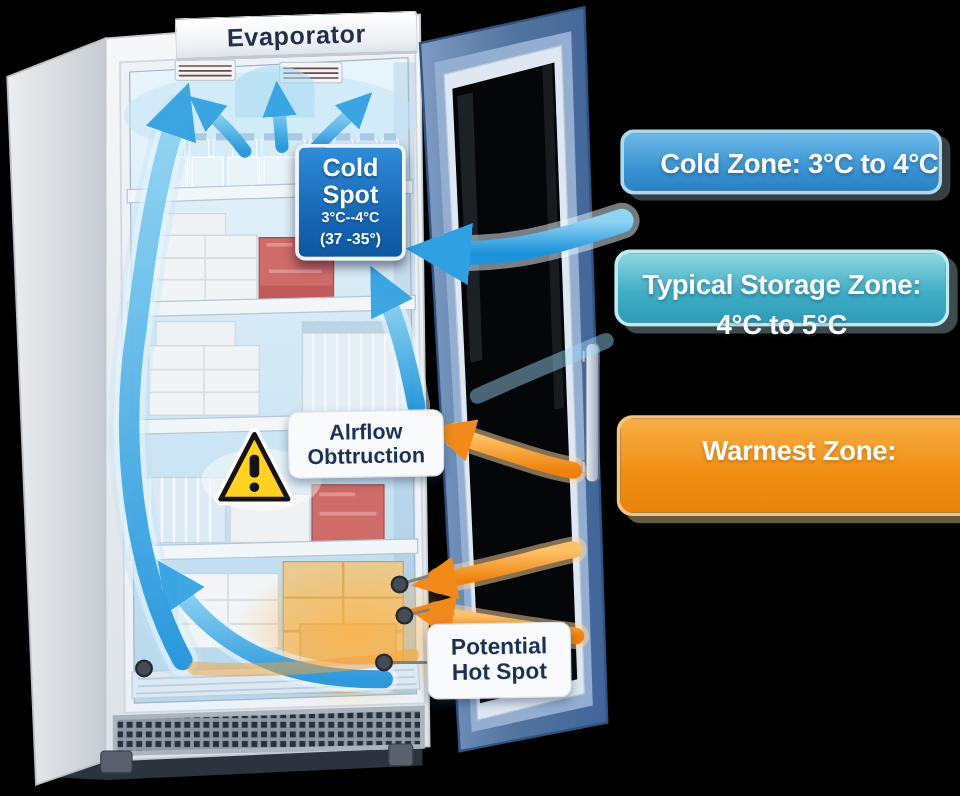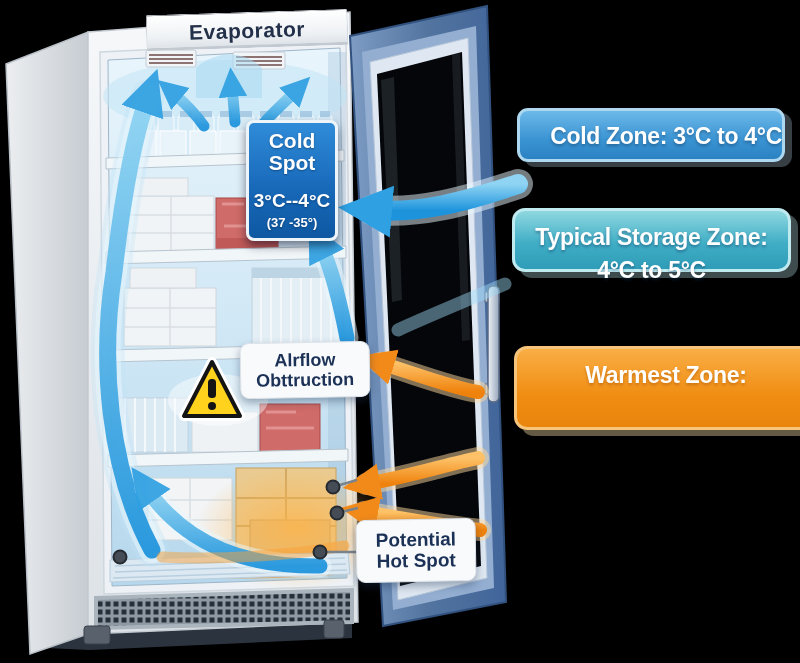--- a/index.html
+++ b/index.html
@@ -21,21 +21,21 @@
 
   
   .callout{
     left:246px;top:120px;width:92px;padding:7px 2px 8px 2px;
     background:linear-gradient(180deg,#2f8bd8 0%,#1565b4 65%,#0f58a2 100%);
     border:3px solid #edf4fa;border-radius:8px;
     color:#fff;box-shadow:0 5px 10px rgba(0,0,25,.5);
     text-shadow:0 1px 2px rgba(0,20,50,.4);
   }
   .callout .t{font-size:21px;font-weight:800;line-height:1.04;}
-  .callout .c{font-size:19px;font-weight:700;margin-top:16px;}
+  .callout .c{font-size:12px;font-weight:700;margin-top:0;}
   .callout .f{font-size:13px;font-weight:700;margin-top:3px;}
 
   
   .note{
     background:#f8fafc;border:1px solid #dde3e9;border-radius:9px;
     color:#1c3156;font-weight:800;line-height:1.12;
     box-shadow:0 4px 8px rgba(30,50,80,.4);
   }
   .note.airflow{left:240px;top:342px;width:130px;padding:7px 2px;font-size:18px;transform:rotate(-1deg);}
   .note.hotspot{left:356px;top:519px;width:120px;padding:9px 2px;font-size:19px;transform:rotate(-1deg);}

